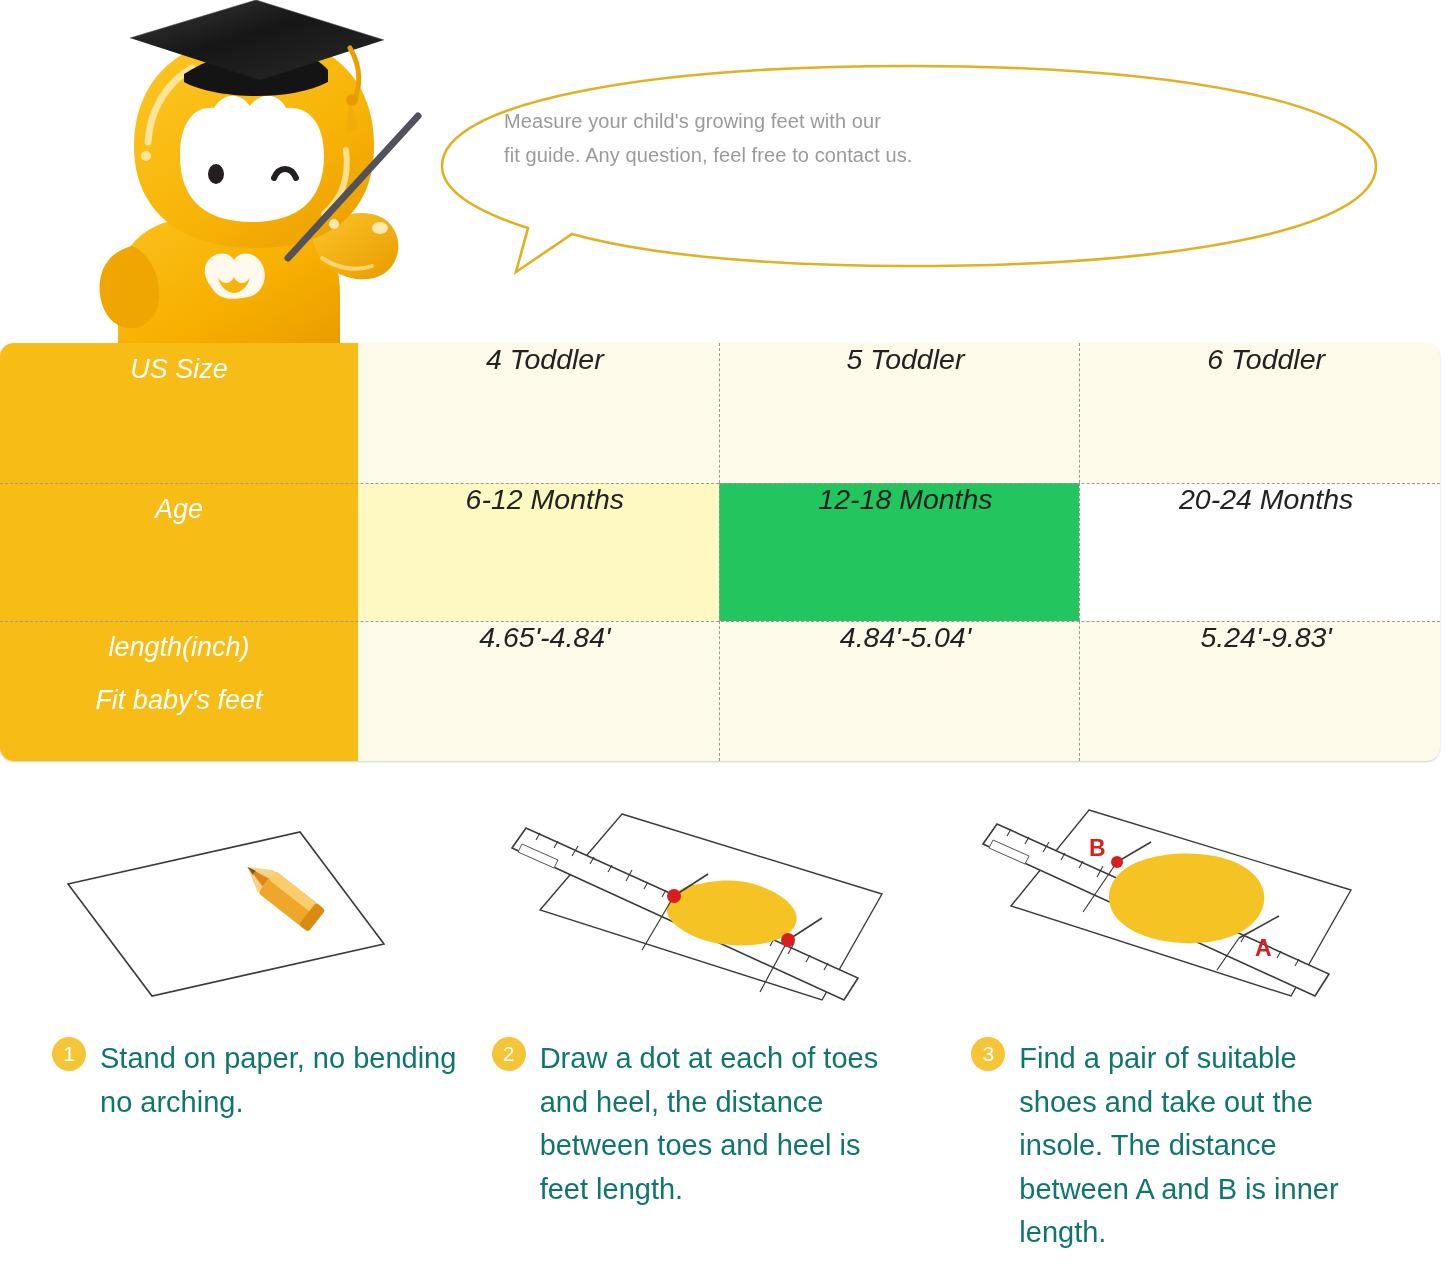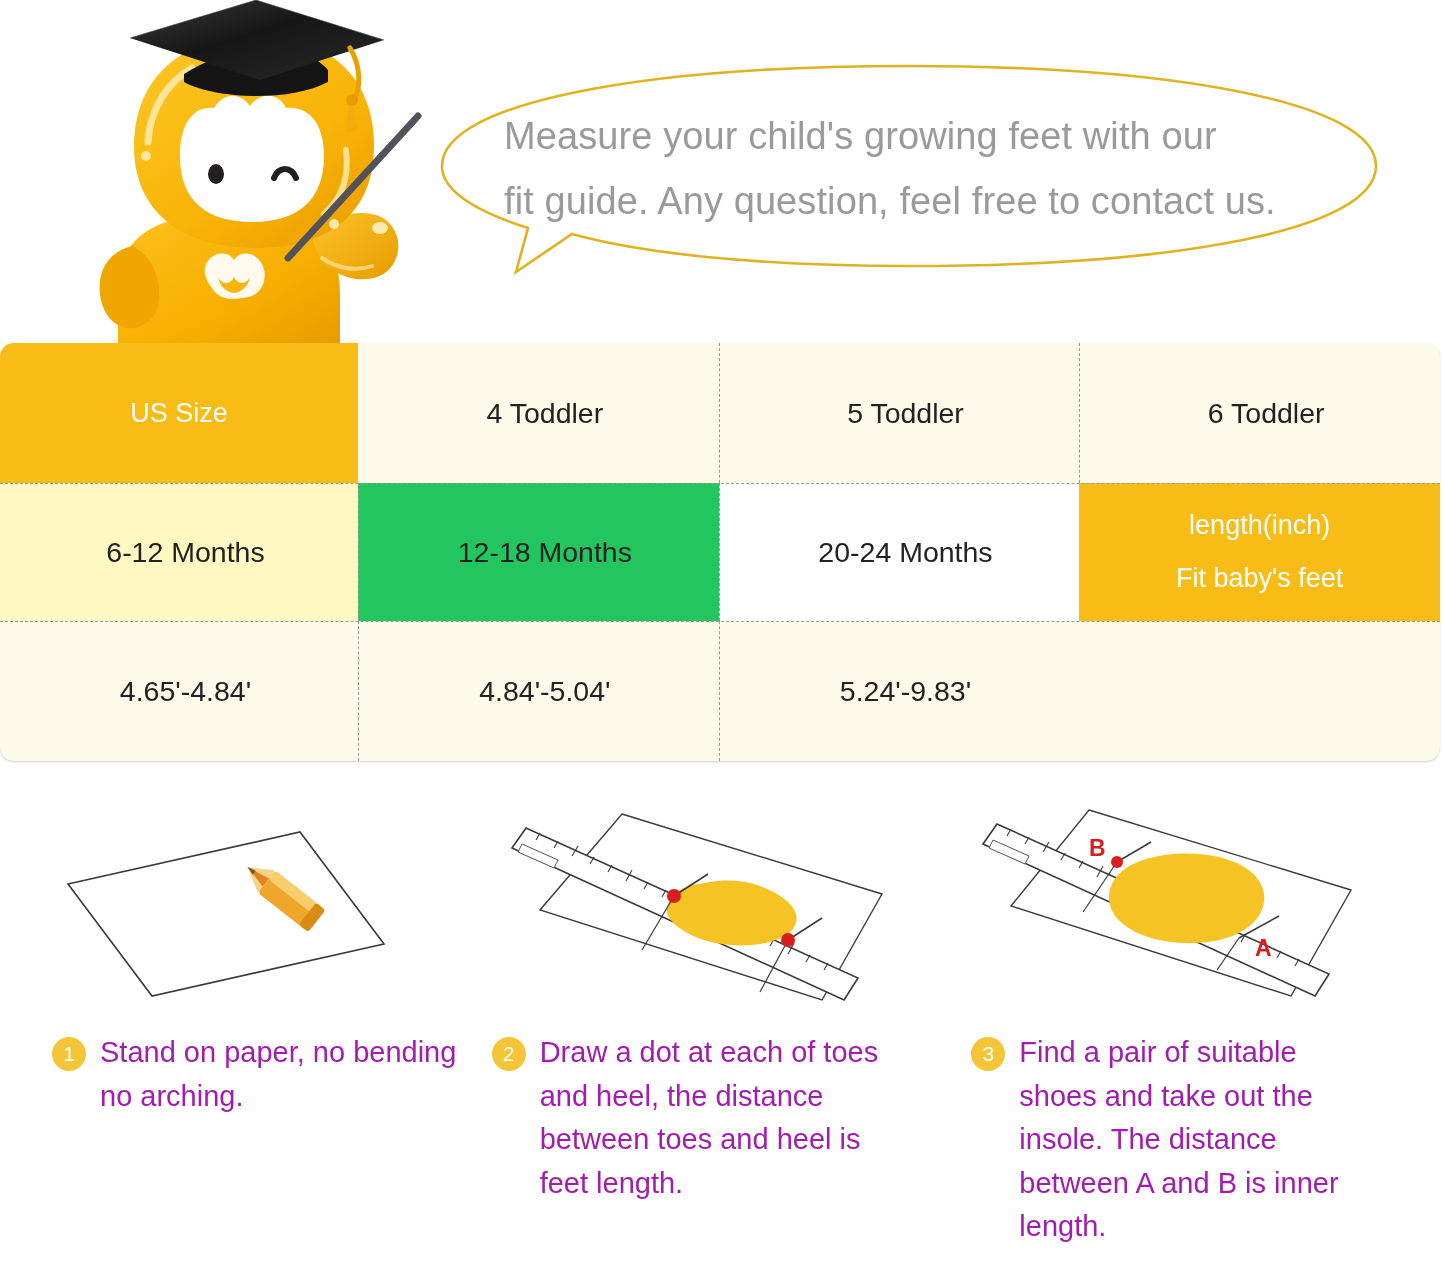--- a/index.html
+++ b/index.html
@@ -32,21 +32,21 @@
     z-index: 3;
   }
   #bubble-wrap svg.bubble-shape {
     position: absolute; inset: 0;
     width: 100%; height: 100%;
   }
   #bubble-text {
     position: absolute;
     left: 72px; top: 42px;
     width: 810px;
-    font-size: 38px;
+    font-size: 20px;
     line-height: 1.72;
     color: #9a9a9a;
     letter-spacing: 0.1px;
     font-family: "Liberation Sans", sans-serif;
   }
 
   
   #size-table {
     position: absolute;
     left: 0px; top: 343px;
@@ -58,24 +58,24 @@
     z-index: 5;
   }
   .table-grid {
     display: grid;
     grid-template-columns: 358px 1fr 1fr 1fr;
     grid-template-rows: 140px 138px 140px;
     width: 100%; height: 100%;
   }
   .cell {
     display: flex;
-    align-items: center;
     justify-content: center;
     text-align: center;
     position: relative;
+    font-style: italic;
   }
   .cell.head {
     background: #F8BC17;
     color: #FFFFFF;
     font-size: 27px;
     line-height: 1.95;
     padding: 0 10px;
     z-index: 2;
   }
   .cell.data {
@@ -126,22 +126,23 @@
     background: #F4C537;
     color: #ffffff;
     font-size: 21px;
     line-height: 34px;
     text-align: center;
     margin-top: 6px;
   }
   .step-text {
     font-size: 29px;
     line-height: 1.5;
-    color: #a21caf;
+    color: #0f766e;
     max-width: 360px;
+    margin-top: 6px;
   }
   #step-1 { padding-left: 52px; }
   #step-2 { padding-left: 10px; }
   #step-3 { padding-left: 8px; }
   #step-1 .step-art { left: 0px; }
 </style>
 </head>
 <body>
 
 <div id="mascot">
@@ -233,20 +234,23 @@
     <div class="cell data">
       <span>4 Toddler</span>
     </div>
     <div class="cell data sep-left">
       <span>5 Toddler</span>
     </div>
     <div class="cell data sep-left">
       <span>6 Toddler</span>
     </div>
 
+    <div class="cell head">
+      <span>Age</span>
+    </div>
     <div class="cell data row-alt-cell" style="background:#fef9c3">
       <span>6-12 Months</span>
     </div>
     <div class="cell data sep-left" style="background:#22c55e">
       <span>12-18 Months</span>
     </div>
     <div class="cell data sep-left" style="background:#FFFFFF">
       <span>20-24 Months</span>
     </div>
 

